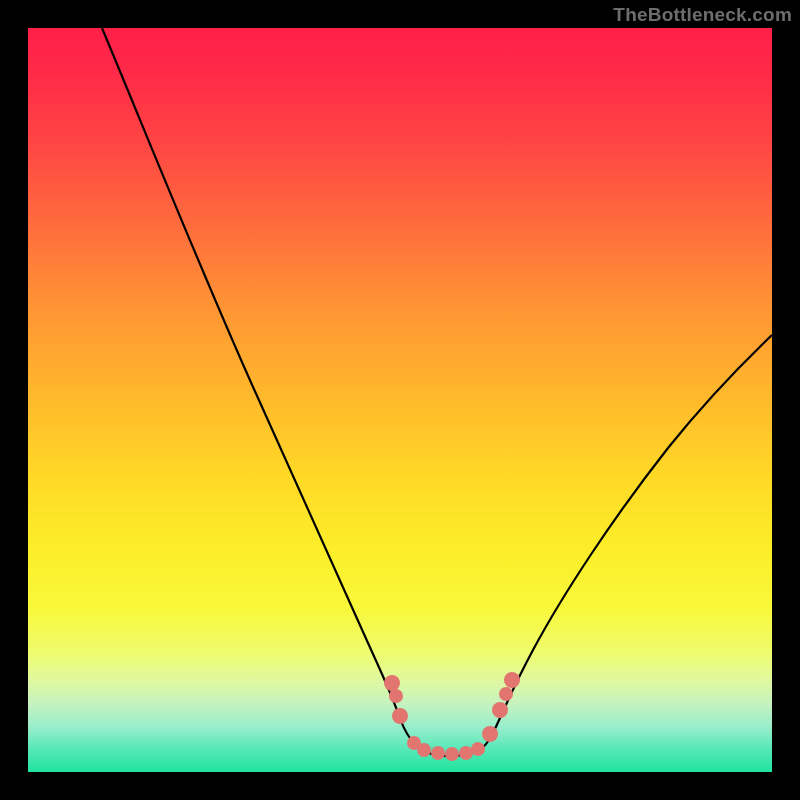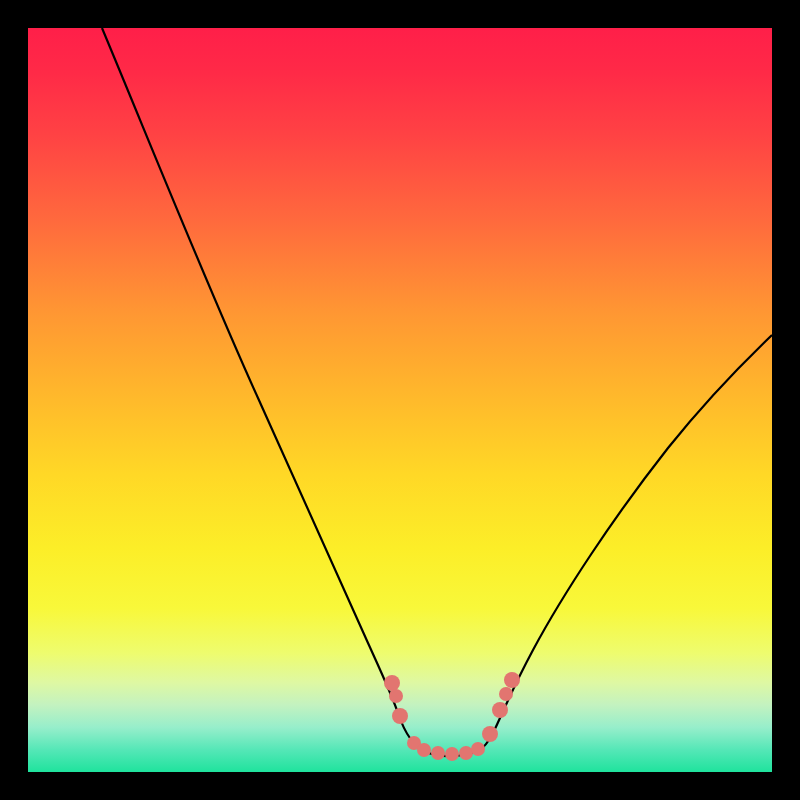--- a/index.html
+++ b/index.html
@@ -94,13 +94,14 @@
         <circle cx="438" cy="725" r="7"></circle>
         <circle cx="450" cy="721" r="7"></circle>
         <circle cx="462" cy="706" r="8"></circle>
         <circle cx="472" cy="682" r="8"></circle>
         <circle cx="478" cy="666" r="7"></circle>
         <circle cx="484" cy="652" r="8"></circle>
       </g>
     </svg>
   </div>
 
+  <div class="watermark">TheBottleneck.com</div>
 </div>
 
 </body></html>

